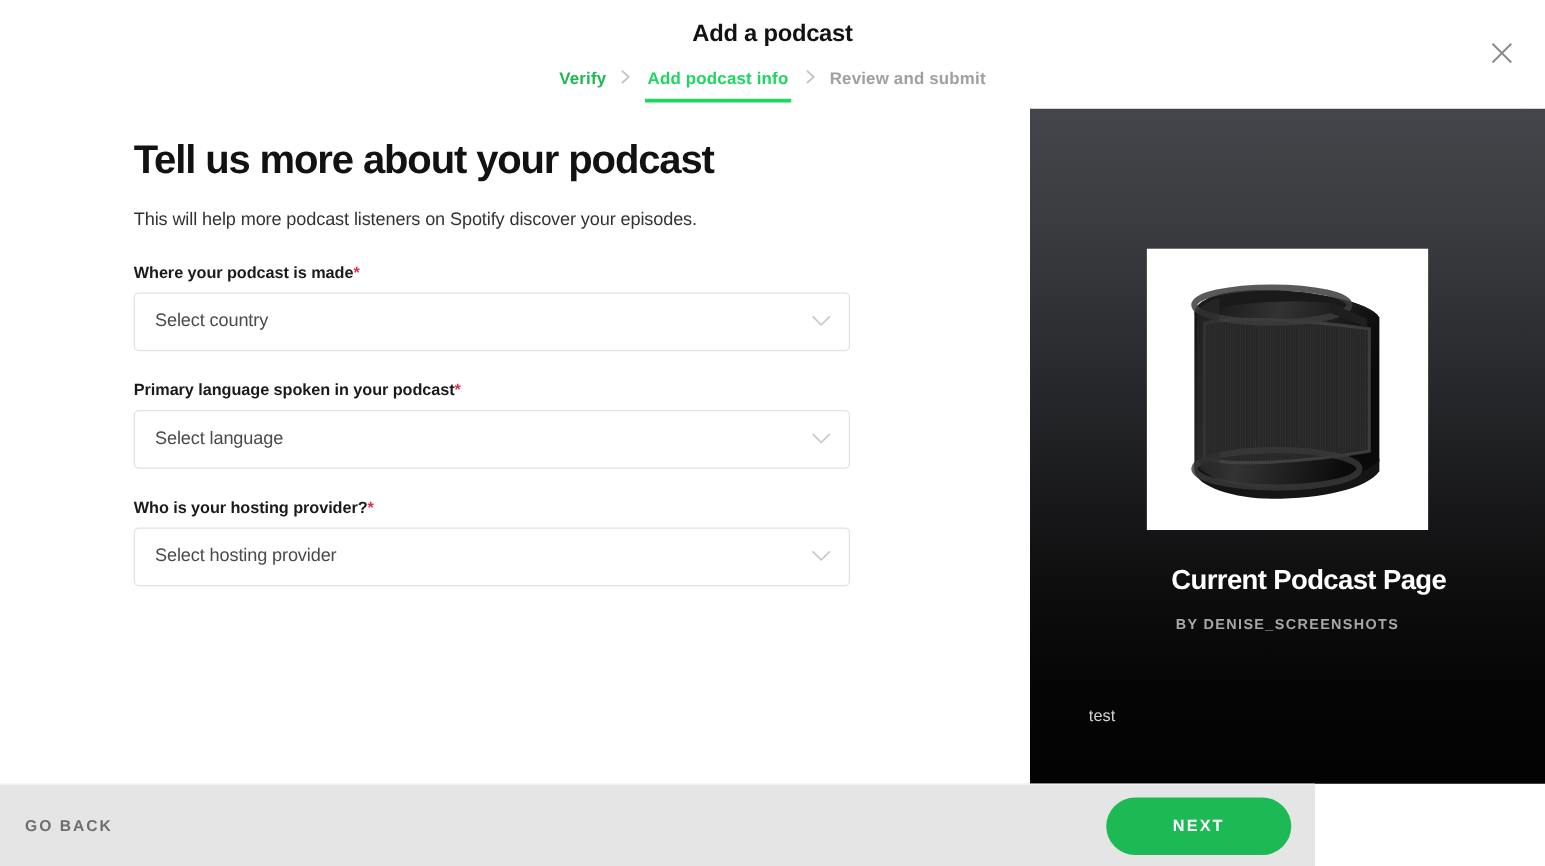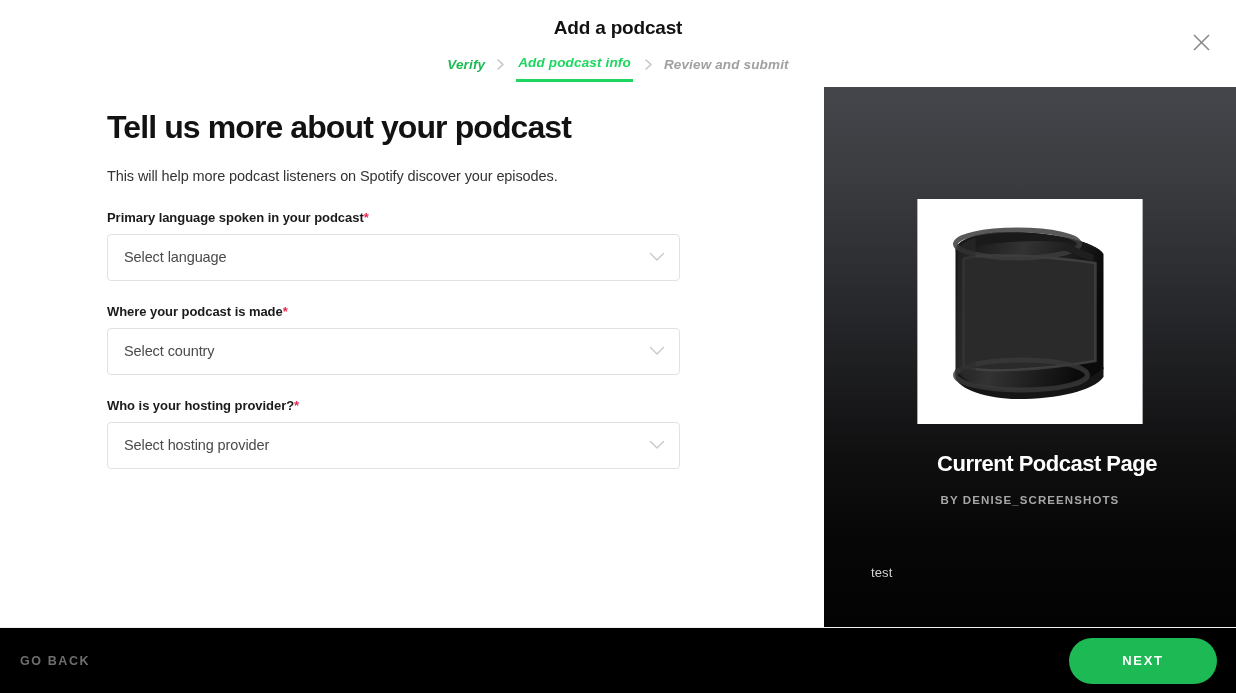--- a/index.html
+++ b/index.html
@@ -55,27 +55,26 @@
     cursor: pointer;
   }
   .close-btn svg { display: block; }
 
   .breadcrumb {
     position: absolute;
     top: 55px;
     left: 0;
     width: 1236px;
     display: flex;
-    align-items: center;
+    align-items: flex-start;
     justify-content: center;
     gap: 0px;
     font-size: 13.5px;
     font-weight: 700;
     letter-spacing: 0.15px;
-    font-style: italic;
   }
 
   .crumb {
     padding: 0 0 9px 0;
     white-space: nowrap;
     cursor: pointer;
     position: relative;
   }
   .crumb.done { color: #1db954; }
   .crumb.active {
@@ -220,23 +219,23 @@
     color: #d2d2d2;
     font-size: 13px;
     letter-spacing: 0.1px;
   }
 
   
   .footer {
     position: absolute;
     top: 627px;
     left: 0;
-    width: 1236px;
+    width: 1052px;
     height: 66px;
-    background: #000000;
+    background: #e5e5e5;
     border-top: 1px solid #f0f0f0;
   }
 
   .go-back {
     position: absolute;
     top: 50%;
     transform: translateY(-50%);
     left: 14px;
     font-size: 12.5px;
     font-weight: 700;
@@ -297,35 +296,35 @@
       </div>
       <div class="crumb upcoming">Review and submit</div>
     </div>
   </div>
 
   <div class="form-pane">
     <h1 class="page-heading">Tell us more about your podcast</h1>
     <p class="page-sub">This will help more podcast listeners on Spotify discover your episodes.</p>
 
     <div class="field">
-      <label class="field-label"><span>Primary language spoken in your podcast</span><span class="req">*</span></label>
+      <label class="field-label"><span>Where your podcast is made</span><span class="req">*</span></label>
       <div class="select-box">
-        <span class="select-value">Select language</span>
+        <span class="select-value">Select country</span>
         <span class="chevron">
           <svg width="16" height="10" viewBox="0 0 16 10" aria-hidden="true">
             <polyline points="1.5,1.5 8,8 14.5,1.5" fill="none" stroke="#c8c8c8" stroke-width="1.4" stroke-linecap="round" stroke-linejoin="round"></polyline>
           </svg>
         </span>
       </div>
     </div>
 
     <div class="field">
-      <label class="field-label"><span>Where your podcast is made</span><span class="req">*</span></label>
+      <label class="field-label"><span>Primary language spoken in your podcast</span><span class="req">*</span></label>
       <div class="select-box">
-        <span class="select-value">Select country</span>
+        <span class="select-value">Select language</span>
         <span class="chevron">
           <svg width="16" height="10" viewBox="0 0 16 10" aria-hidden="true">
             <polyline points="1.5,1.5 8,8 14.5,1.5" fill="none" stroke="#c8c8c8" stroke-width="1.4" stroke-linecap="round" stroke-linejoin="round"></polyline>
           </svg>
         </span>
       </div>
     </div>
 
     <div class="field">
       <label class="field-label"><span>Who is your hosting provider?</span><span class="req">*</span></label>

